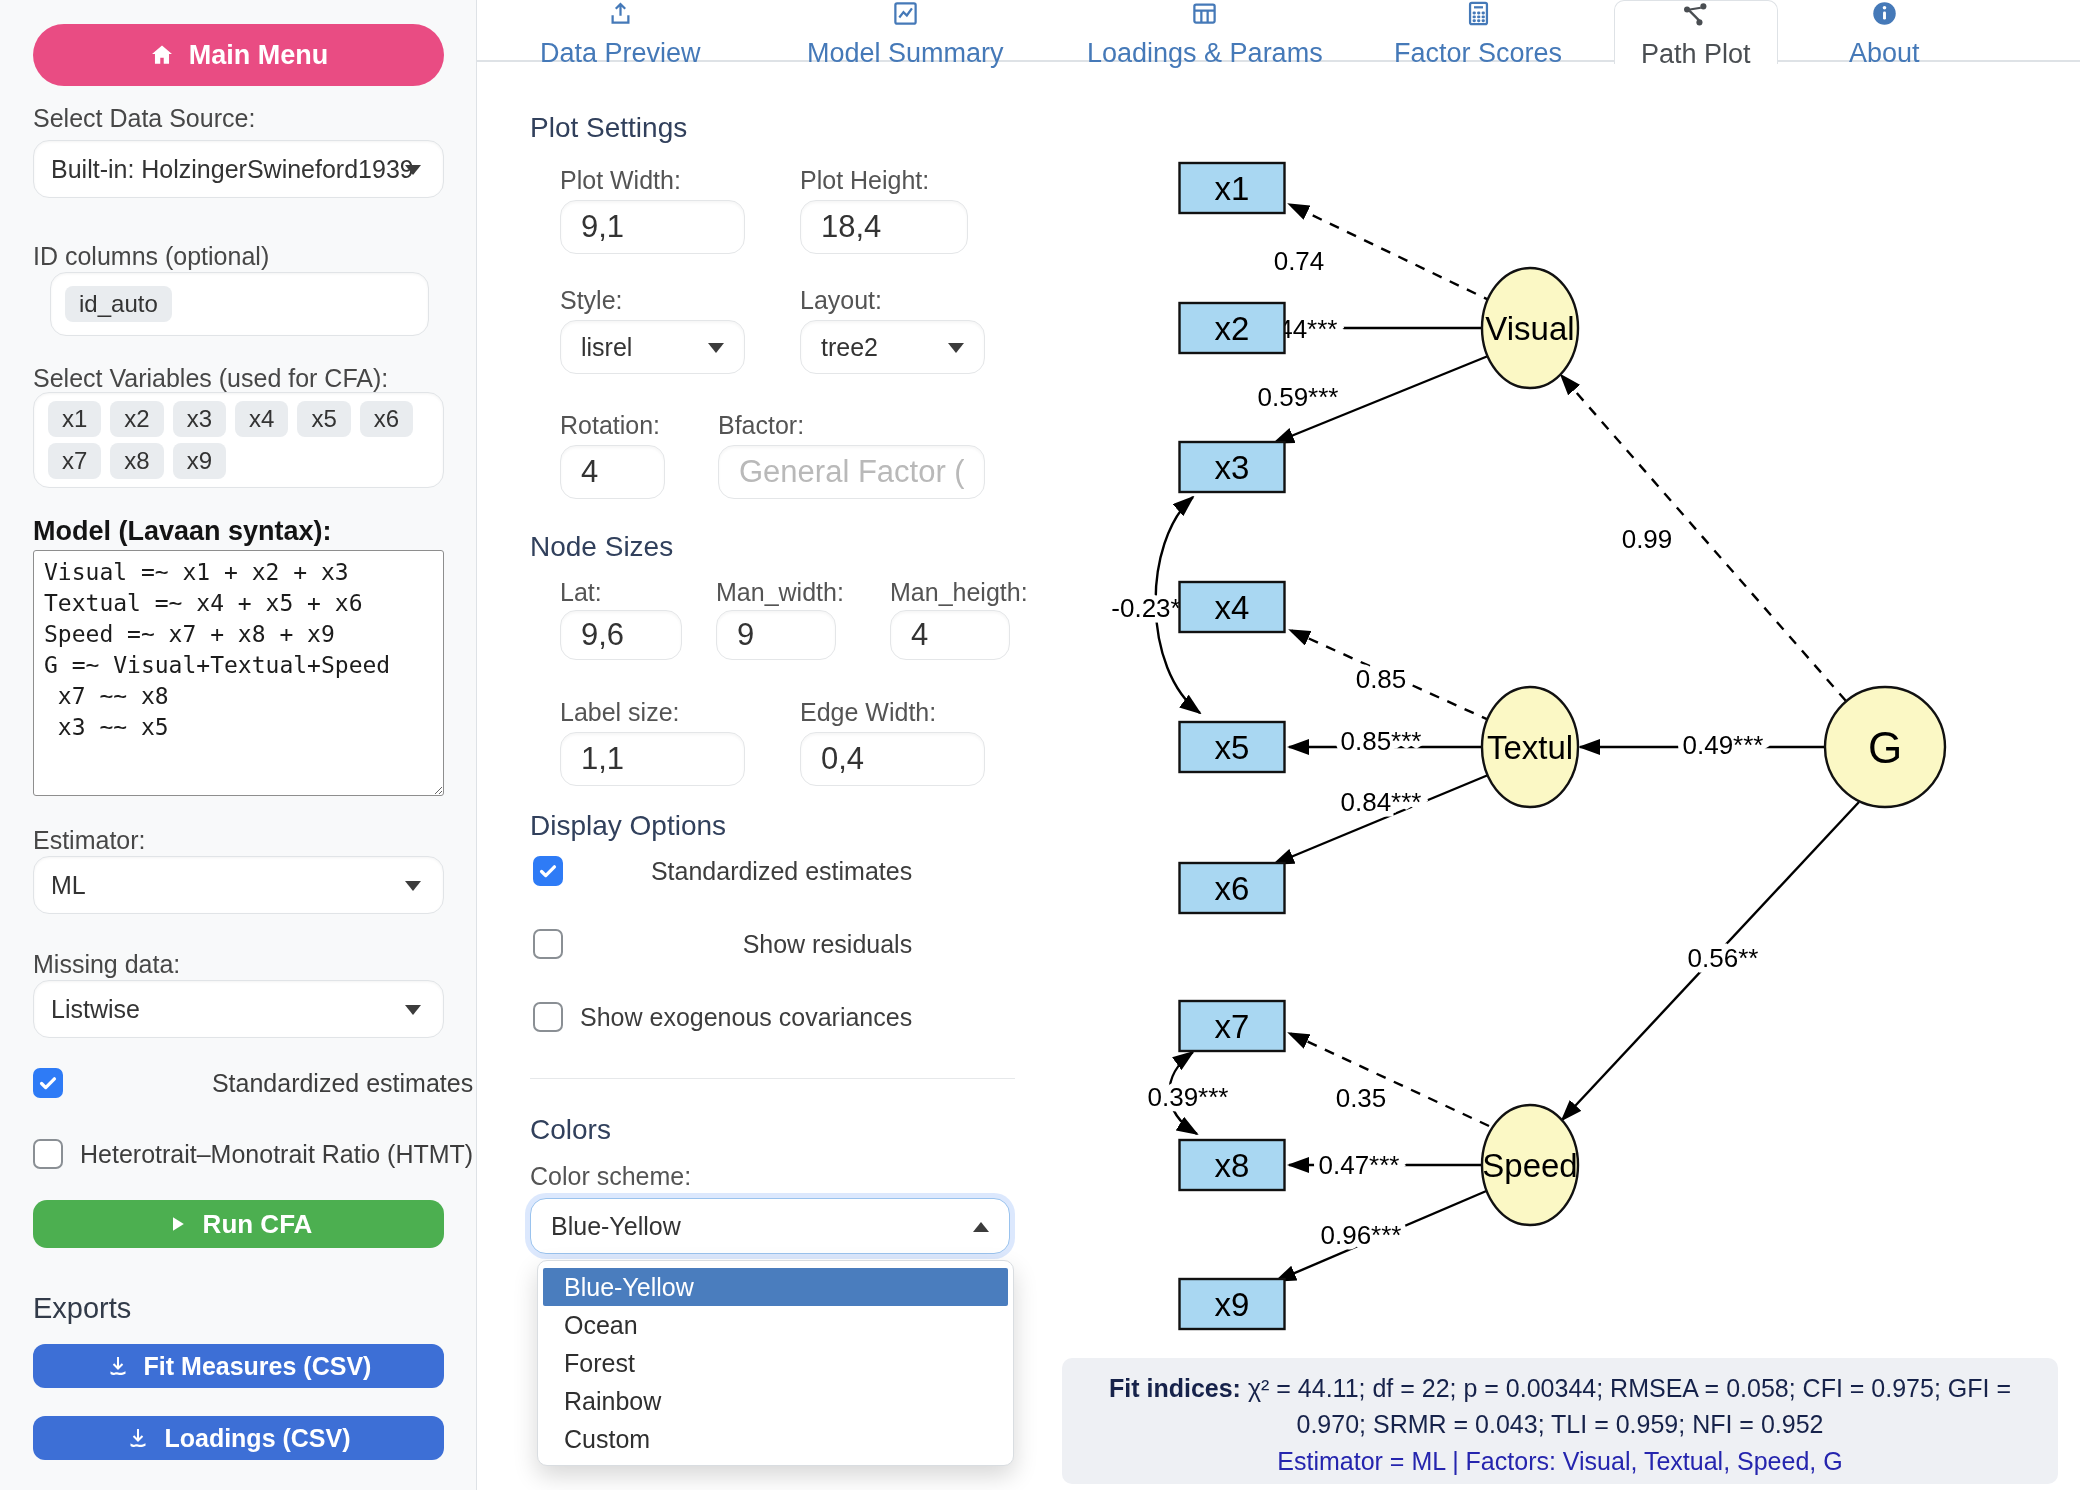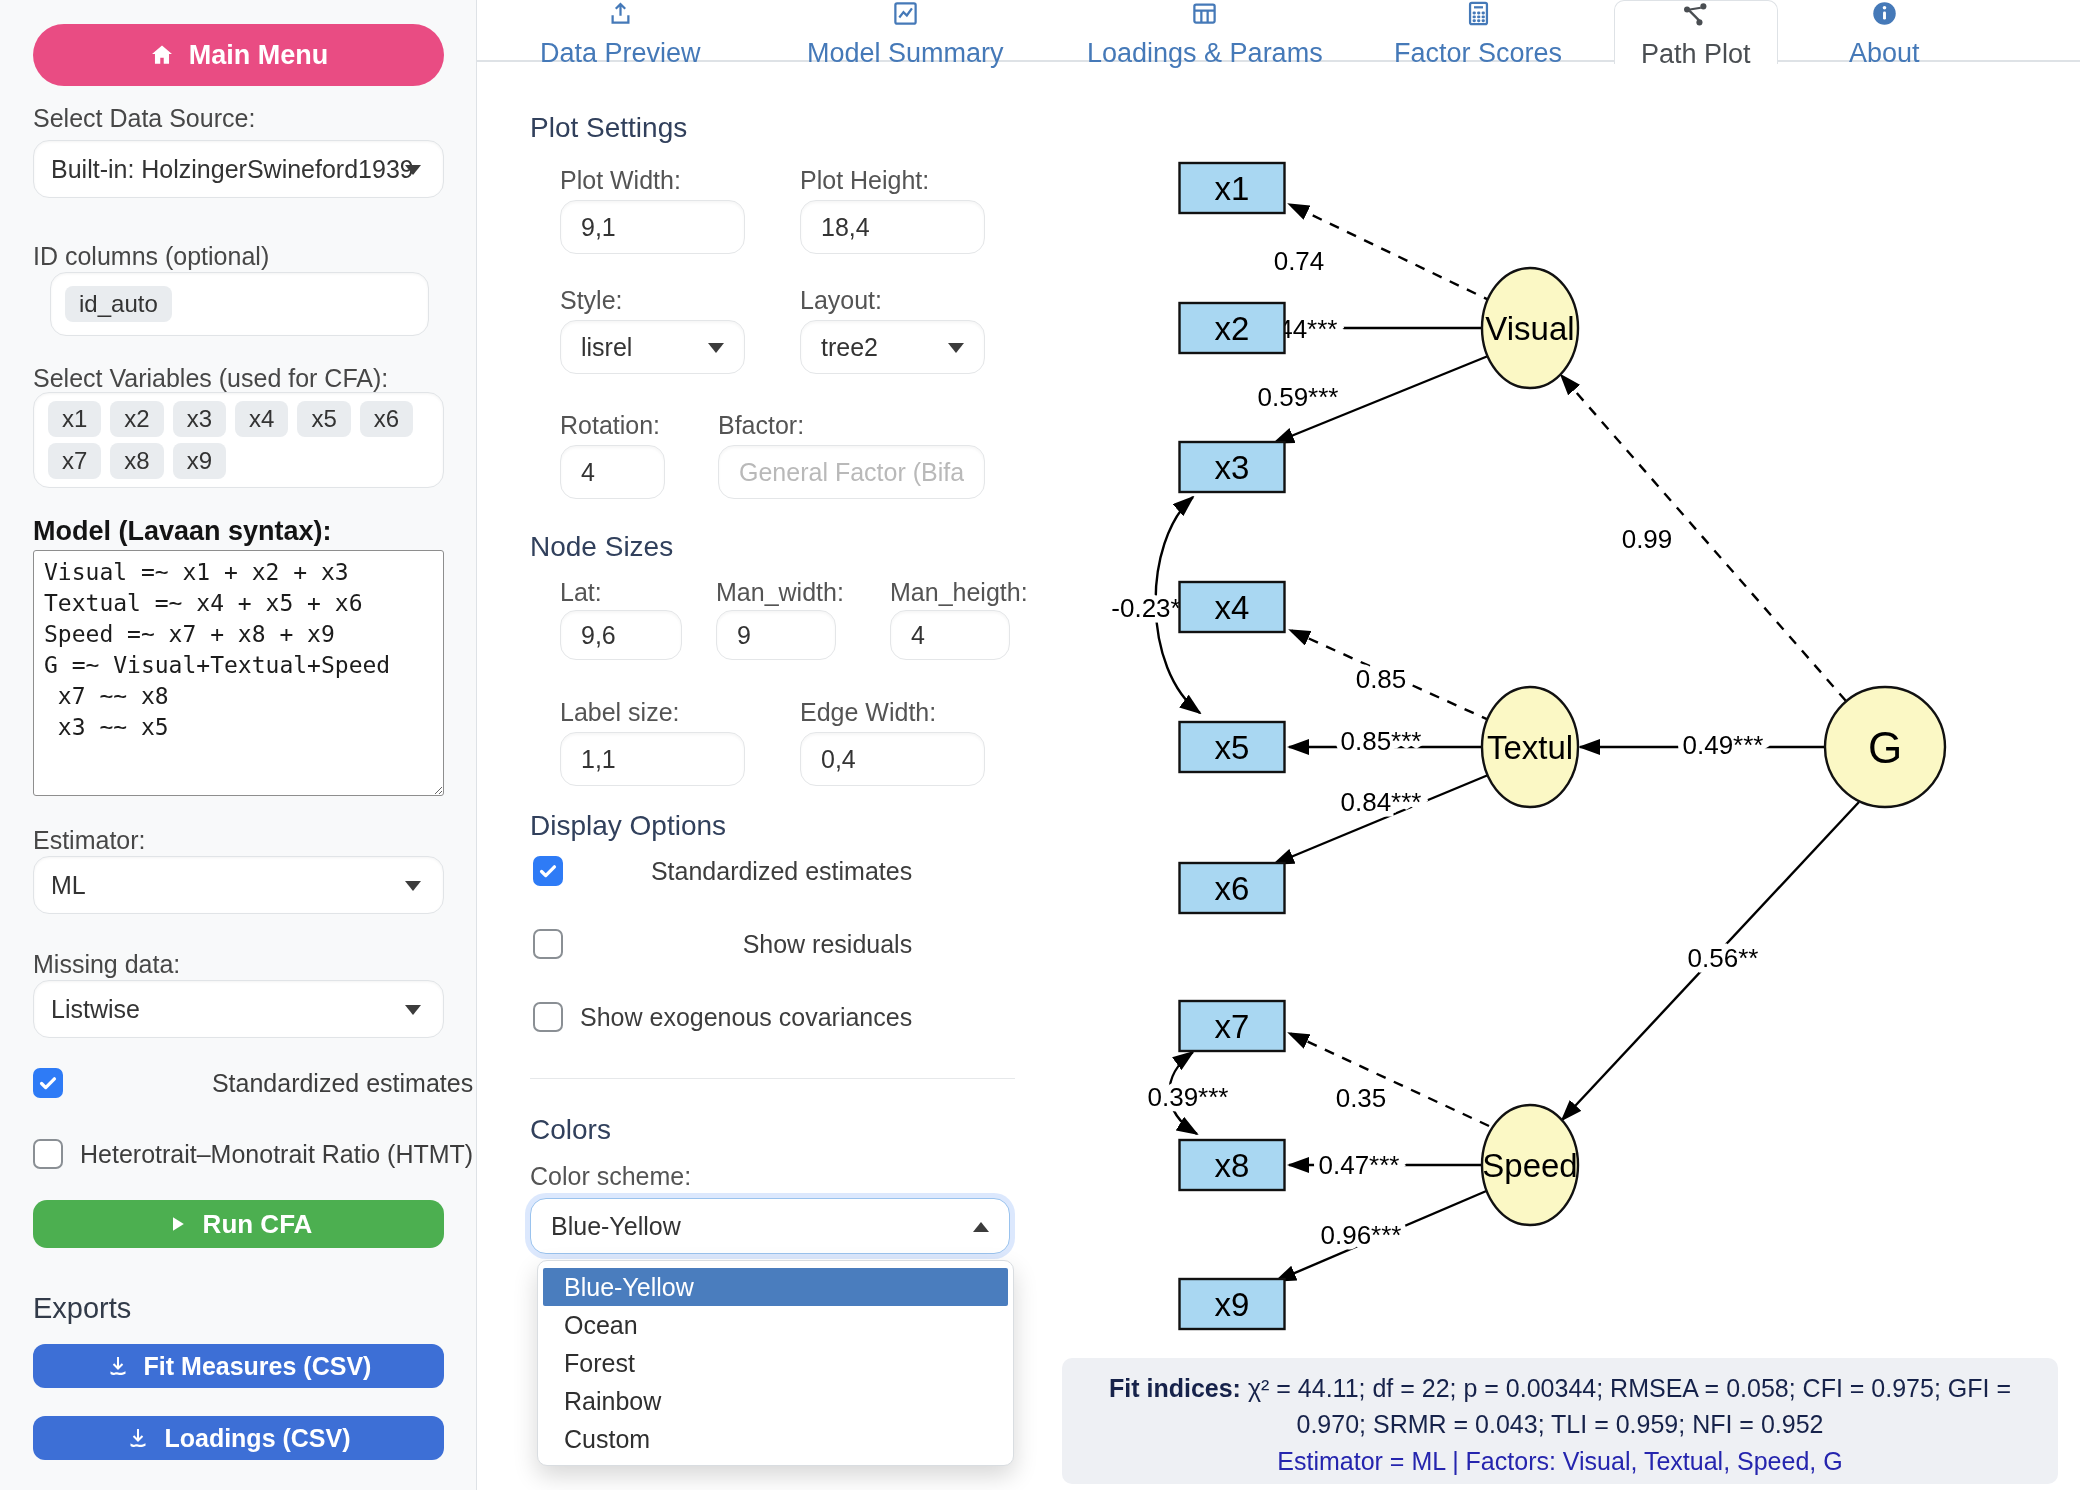--- a/index.html
+++ b/index.html
@@ -46,21 +46,21 @@
   .tab { position:absolute; top:0; height:62px; display:flex; align-items:center; gap:11px;
          font-size:27px; font-weight:500; color:#4579B8; cursor:pointer;flex-direction:column; }
   .tab svg { width:27px; height:27px; }
   .tab.active { color:#4a4e52; background:#fff; border:1px solid #dee2e6; border-bottom:none;
                 border-radius:10px 10px 0 0; padding:0 26px; height:64px; z-index:2; }
 
   
   .chead { position:absolute; font-size:28px; color:#31405C; font-weight:500; }
   .clbl  { position:absolute; font-size:25px; color:#545454; }
   .cinp  { position:absolute; background:#fff; border:1px solid #e4e6e8; border-radius:16px;
-           font-size:25px; color:#333; padding:0 20px; box-shadow: inset 0 2px 3px rgba(0,0,0,.04);
+           font-size:31px; color:#333; padding:0 20px; box-shadow: inset 0 2px 3px rgba(0,0,0,.04);
            font-family:"Liberation Sans", sans-serif; }
   .cinp::placeholder { color:#b9b9b9; }
   .csel  { position:absolute; background:#fff; border:1px solid #e4e6e8; border-radius:16px;
            font-size:25px; color:#333; display:flex; align-items:center; padding:0 20px;
            box-shadow: inset 0 2px 3px rgba(0,0,0,.04); }
   .csel .caret { position:absolute; right:20px; top:50%; margin-top:-4px;
            border:8px solid transparent; border-top:10px solid #3c3c3c; }
   .csel.open { border-color:#9ac3ee; box-shadow:0 0 0 5px rgba(60,130,246,.18); }
   .csel.open .caret { margin-top:-14px; border-top-color:transparent; border-bottom:10px solid #3c3c3c; }
   #display-checks { position:absolute; left:533px; top:856px; }
@@ -243,21 +243,21 @@
         <span>About</span>
       </div>
     </nav>
 
   <section>
     <div class="chead" style="left:530px; top:112px;">Plot Settings</div>
 
     <div class="clbl" style="left:560px; top:166px;">Plot Width:</div>
     <input class="cinp" style="left: 560px; top: 200px; width: 185px; height: 54px;" value="9,1">
     <div class="clbl" style="left:800px; top:166px;">Plot Height:</div>
-    <input class="cinp" style="left: 800px; top: 200px; width: 185px; height: 54px;" value="18,4">
+    <input class="cinp" style="left: 800px; top: 200px; width: 168px; height: 54px;" value="18,4">
 
     <div class="clbl" style="left:560px; top:286px;">Style:</div>
     <div class="csel" style="left:560px; top:320px; width:185px; height:54px;">
       <span>lisrel</span>
       <span class="caret"></span>
     </div>
     <div class="clbl" style="left:800px; top:286px;">Layout:</div>
     <div class="csel" style="left:800px; top:320px; width:185px; height:54px;">
       <span>tree2</span>
       <span class="caret"></span>

